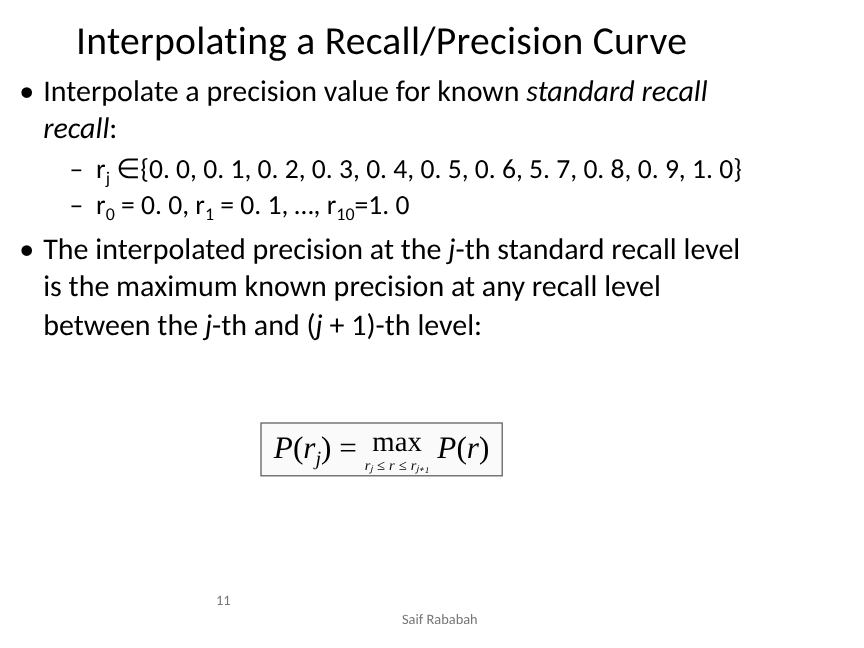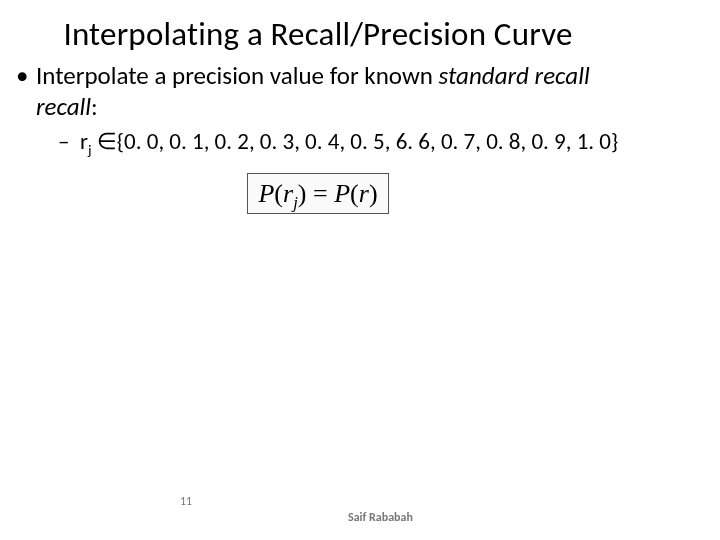--- a/index.html
+++ b/index.html
@@ -74,20 +74,21 @@
   }
   .formula {
     display: inline-block;
     border: 1px solid #555;
     background: #fafafa;
     padding: 4px 10px 2px 10px;
     font-family: "Times New Roman", Times, serif;
     font-size: 26px;
     font-style: italic;
     white-space: nowrap;
+    margin-top: 48px;
   }
   .formula .upright {
     font-style: normal;
   }
   .formula .stack {
     display: inline-block;
     vertical-align: middle;
     text-align: center;
     line-height: 1;
   }
@@ -110,47 +111,52 @@
     font-size: 12px;
     color: #777;
   }
   .pagenum {
     position: absolute;
     left: 180px;
     bottom: 16px;
   }
   .author {
     position: absolute;
-    left: 348px;
+    left: 335px;
     bottom: 0;
-    font-weight: bold;
   }
 </style>
 </head>
 <body>
 
 <div class="slide">
 
   <div class="title">Interpolating a Recall/Precision Curve</div>
 
   <div class="body">
     <ul class="top">
       <li>
         <span>Interpolate a precision value for known </span><i>standard recall recall</i><span>:</span>
         <ul class="sub">
           <li>
-            <span>r</span><span class="subsc">j</span><span> ∈{0. 0, 0. 1, 0. 2, 0. 3, 0. 4, 0. 5, 6. 6, 0. 7, 0. 8, 0. 9, 1. 0}</span>
+            <span>r</span><span class="subsc">j</span><span> ∈{0. 0, 0. 1, 0. 2, 0. 3, 0. 4, 0. 5, 0. 6, 5. 7, 0. 8, 0. 9, 1. 0}</span>
+          </li>
+          <li>
+            <span>r</span><span class="subsc">0</span><span> = 0. 0, r</span><span class="subsc">1</span><span> = 0. 1, …, r</span><span class="subsc">10</span><span>=1. 0</span>
           </li>
         </ul>
+      </li>
+      <li>
+        <span>The interpolated precision at the </span><i>j</i><span>-th standard recall level is the maximum known precision at any recall level between the </span><i>j</i><span>-th and (</span><i>j</i><span> + 1)-th level:</span>
       </li>
     </ul>
 
     <div class="formula-wrap">
       <span class="formula">
-        <span>P</span><span class="upright">(</span><span>r</span><span class="subsc">j</span><span class="upright">)</span><span class="upright"> = </span><span> P</span><span class="upright">(</span><span>r</span><span class="upright">)</span>
+        <span>P</span><span class="upright">(</span><span>r</span><span class="subsc">j</span><span class="upright">)</span><span class="upright"> = </span><span class="stack"><span class="opr">max</span><span class="cond">rⱼ ≤ r ≤ rⱼ₊₁</span></span><span> P</span><span class="upright">(</span><span>r</span><span class="upright">)</span>
       </span>
     </div>
   </div>
 
   <div class="footer">
     <span class="pagenum">11</span>
     <span class="author">Saif Rababah</span>
   </div>
 
 </div>

